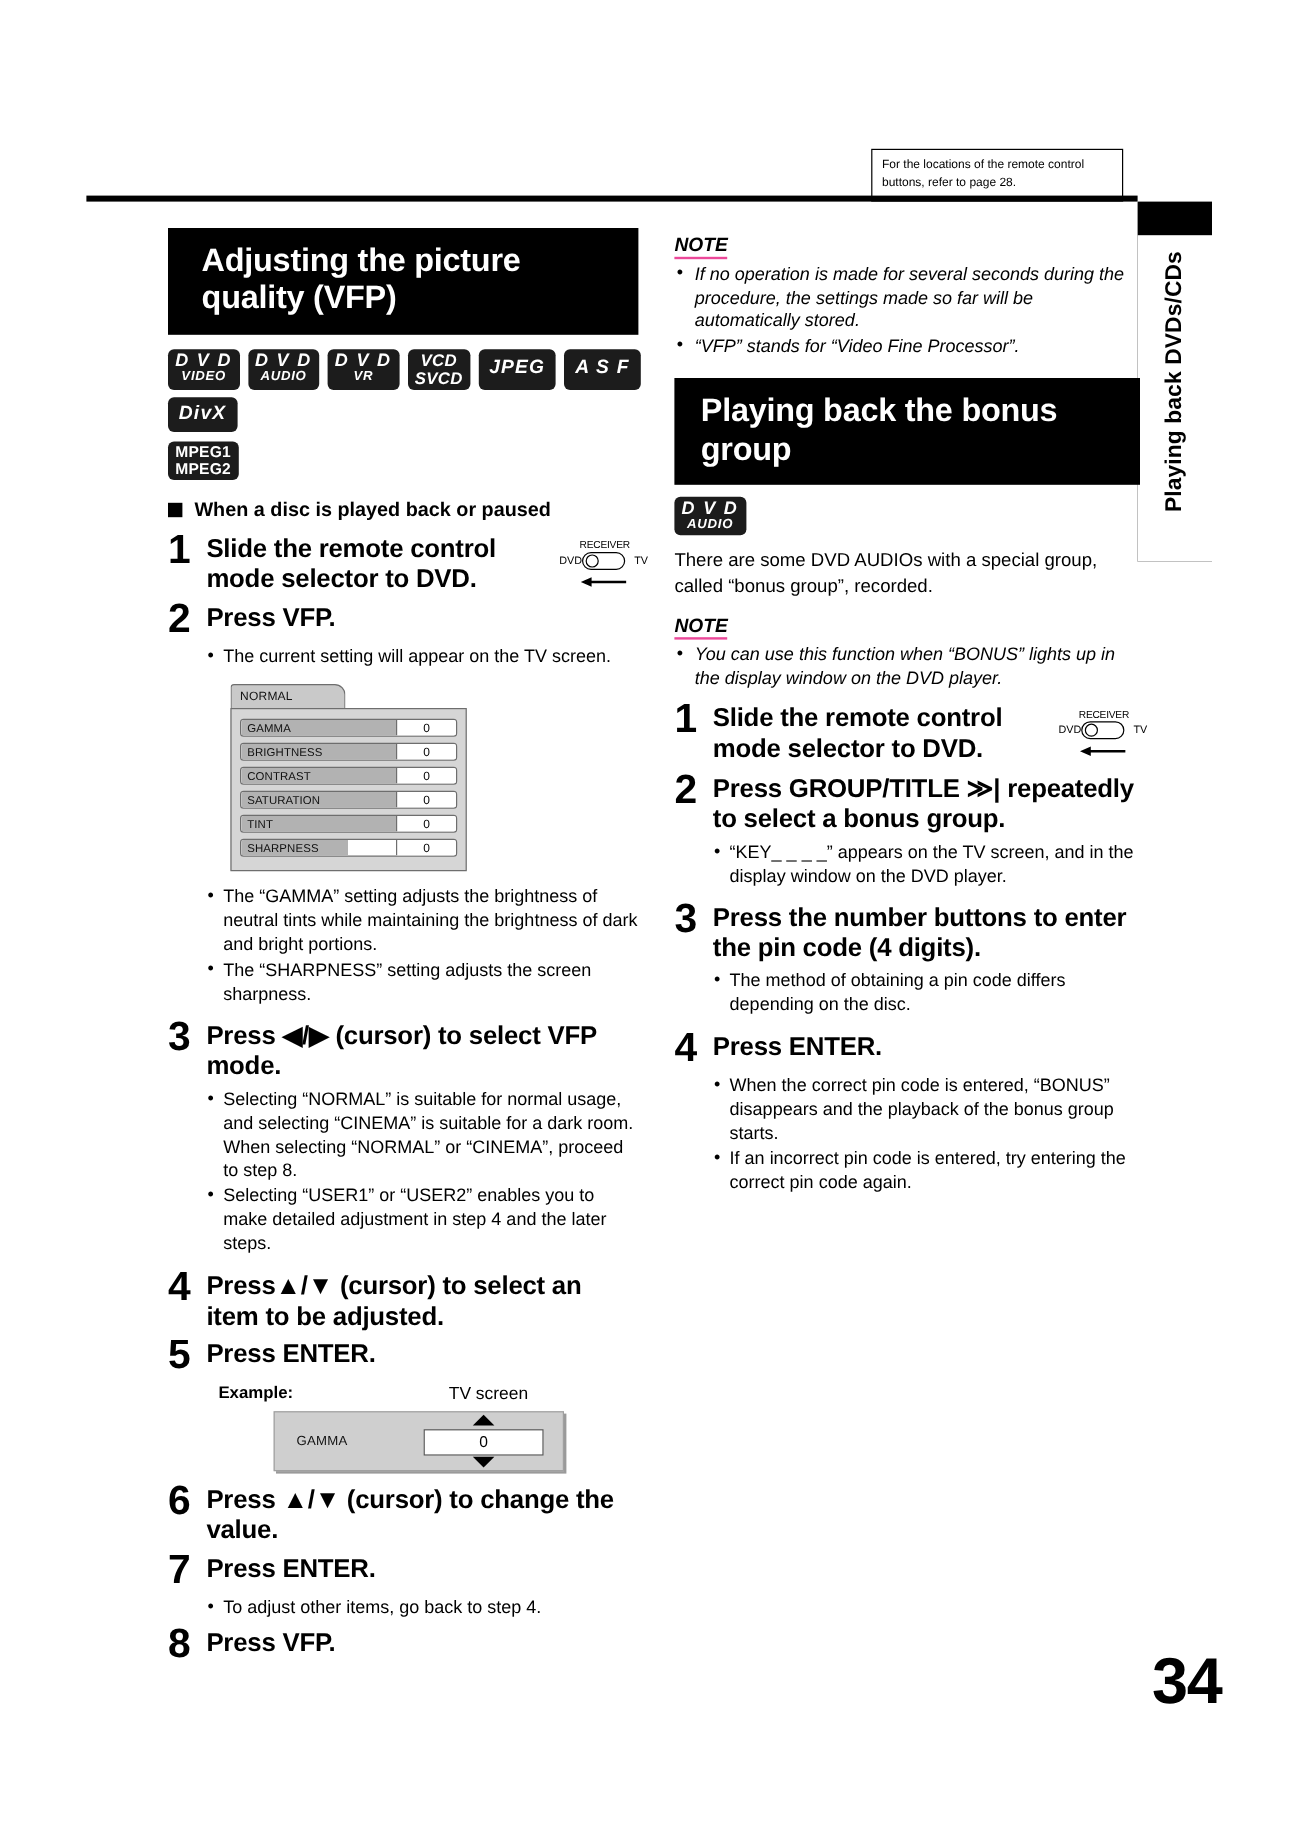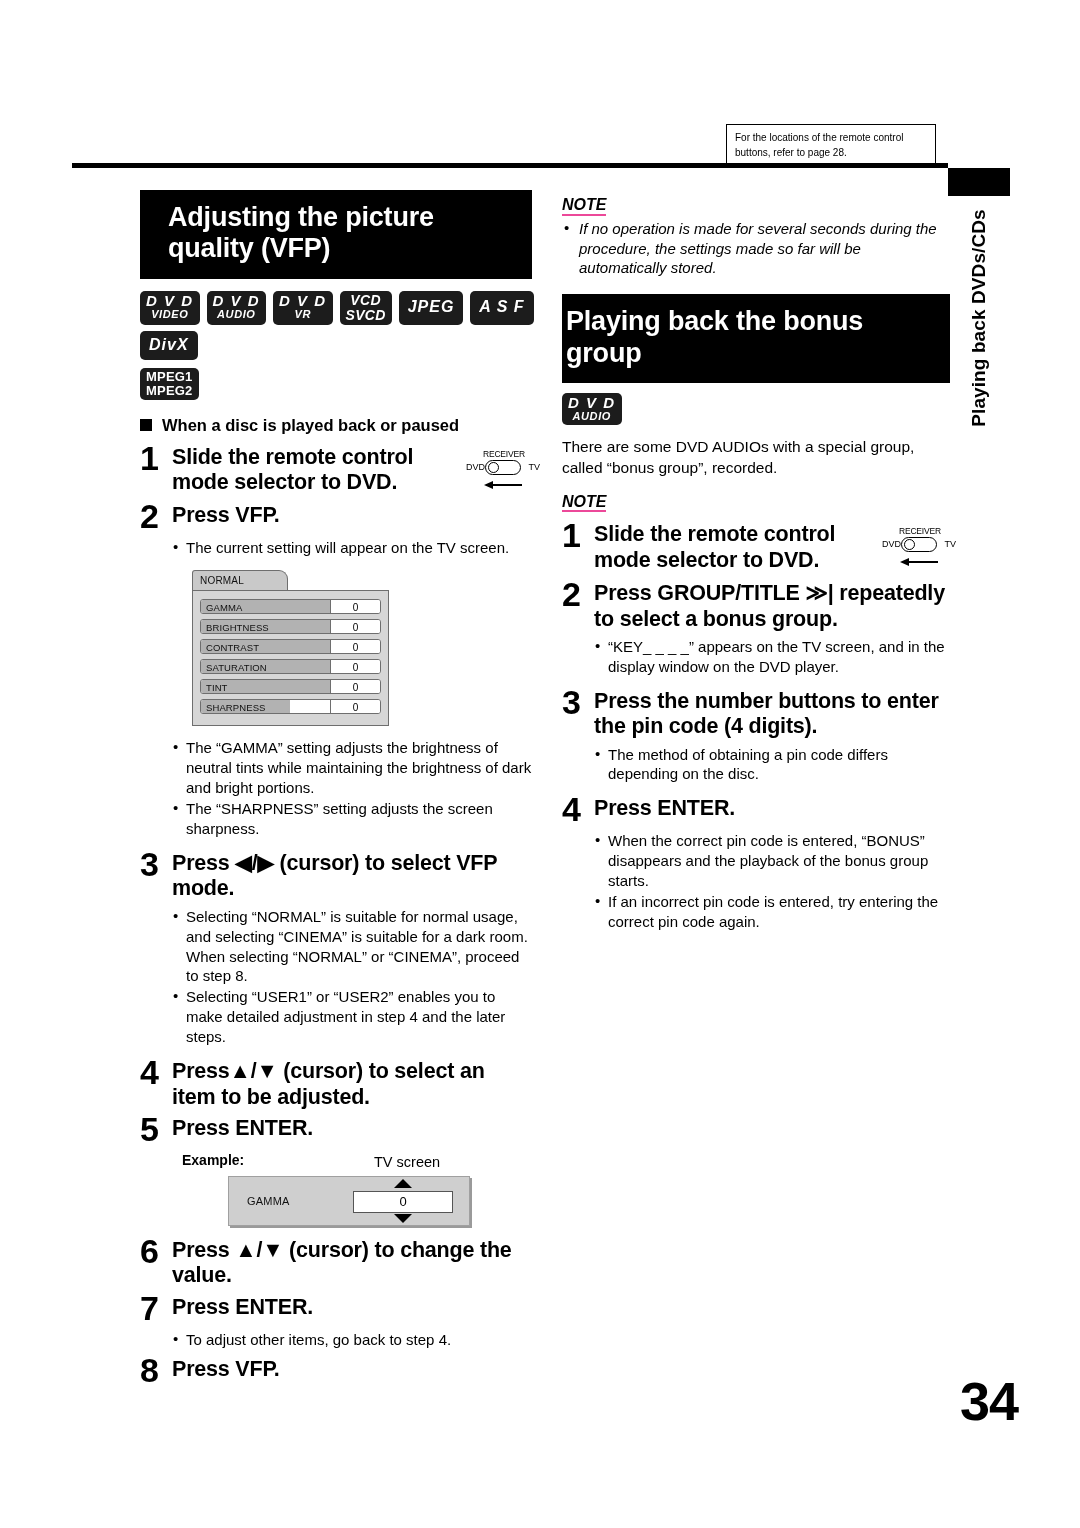--- a/index.html
+++ b/index.html
@@ -95,21 +95,21 @@
     background: #000;
     color: #fff;
     font-weight: bold;
     font-size: 27px;
     line-height: 1.16;
     padding: 12px 16px 14px 28px;
     letter-spacing: -0.2px;
     box-sizing: border-box;
   }
   .sec-head.right {
-    padding: 12px 16px 14px 4px;
+    padding: 12px 16px 14px 22px;
   }
 
   
   .badges {
     margin-top: 12px;
     display: flex;
     flex-wrap: wrap;
     gap: 6px 7px;
     width: 400px;
     font-style: italic;
@@ -571,36 +571,40 @@
   </div>
 
 </div>
 
 <div class="col-right">
 
   <div>
     <div class="note-title">NOTE</div>
     <ul class="note-list">
       <li>If no operation is made for several seconds during the procedure, the settings made so far will be automatically stored.</li>
+      <li>“VFP” stands for “Video Fine Processor”.</li>
     </ul>
   </div>
 
   <div class="sec-head right" style="margin-top:16px;">Playing back the bonus group</div>
 
   <div class="badges" style="margin-top:10px;">
     <div class="badge">
       <span class="b1">D V D</span>
       <span class="b2">AUDIO</span>
     </div>
   </div>
 
   <div class="plain-para">There are some DVD AUDIOs with a special group, called “bonus group”, recorded.</div>
 
   <div style="margin-top:14px;">
     <div class="note-title">NOTE</div>
+    <ul class="note-list">
+      <li>You can use this function when “BONUS” lights up in the display window on the DVD player.</li>
+    </ul>
   </div>
 
 
   <div class="step" style="margin-top:10px;">
     <div class="num">1</div>
     <div class="txt" style="width:268px;flex:none;">Slide the remote control mode selector to DVD.</div>
     <div class="mode-icon" style="position:absolute; right:-6px; top:4px;">
       <div class="recv">RECEIVER</div>
       <div class="lbl-dvd">DVD</div>
       <div class="lbl-tv">TV</div>

